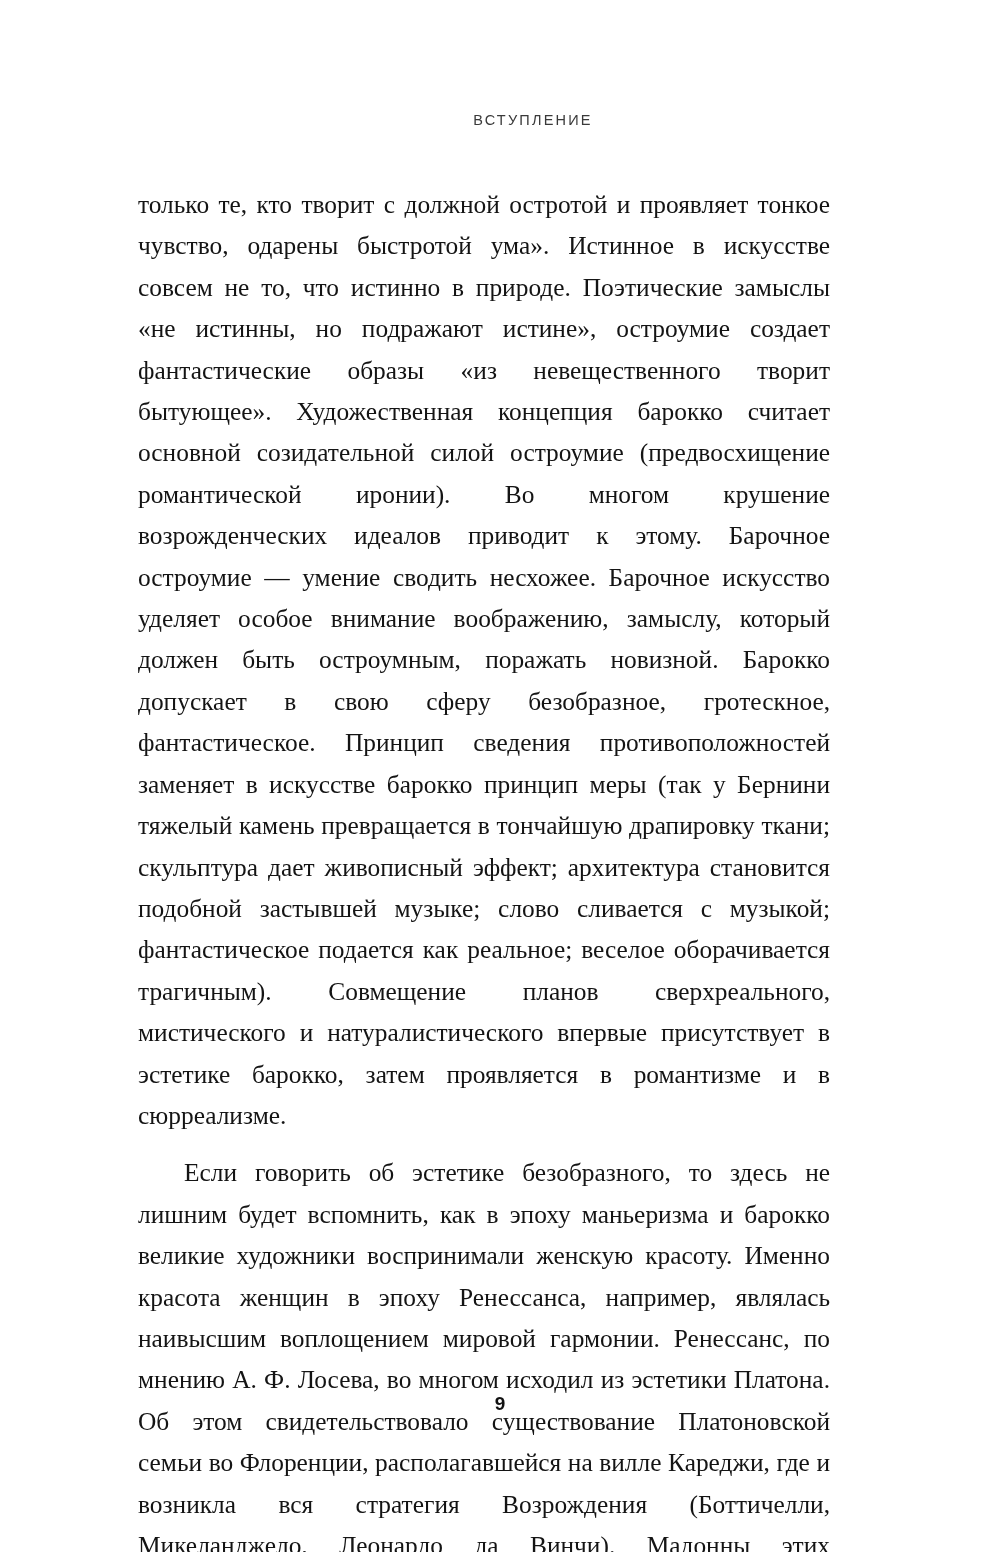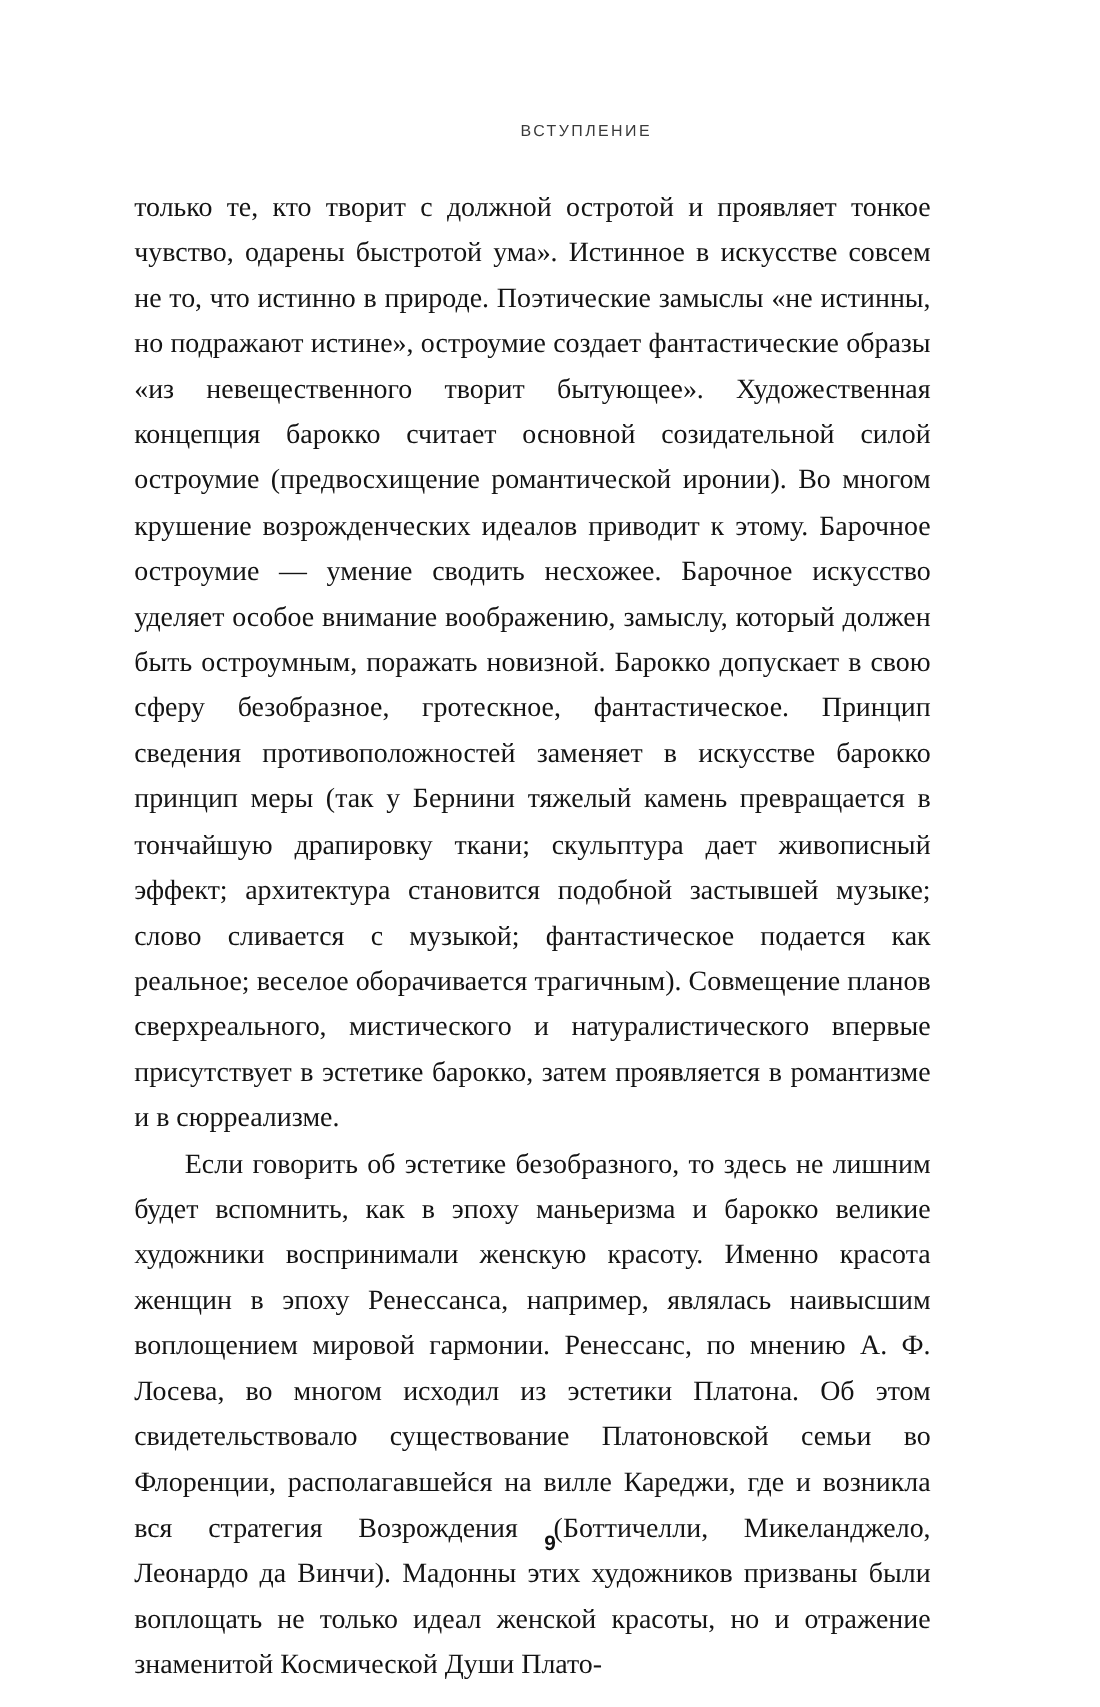--- a/index.html
+++ b/index.html
@@ -39,21 +39,21 @@
     left: 122px;
     width: 724px;
     font-size: 25.4px;
     line-height: 41.4px;
     text-align: justify;
     text-justify: inter-word;
     hyphens: manual;
     color: #141414;
   }
   .body-text p {
-    margin: 0;
+    margin: 16px;
   }
   .body-text p.indent {
     text-indent: 46px;
   }
   .folio {
     position: absolute;
     top: 1393px;
     left: 0;
     width: 1000px;
     text-align: center;

